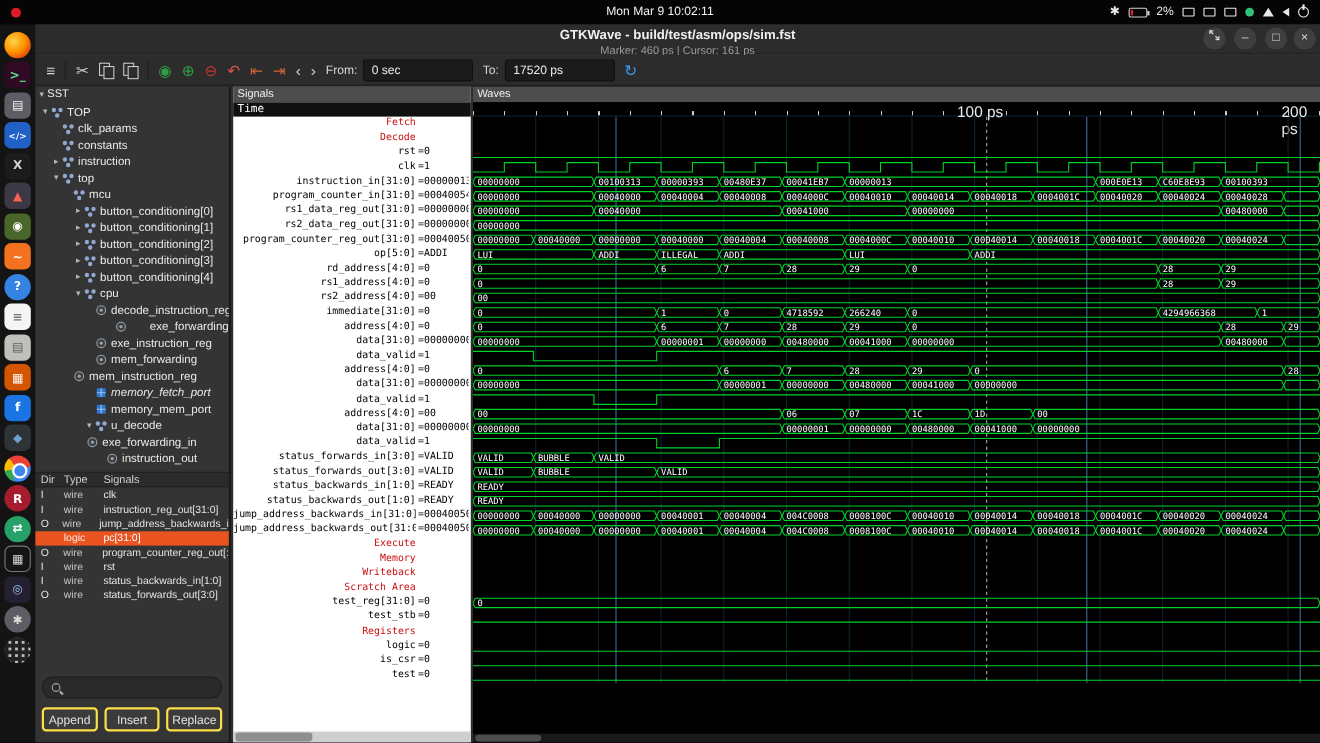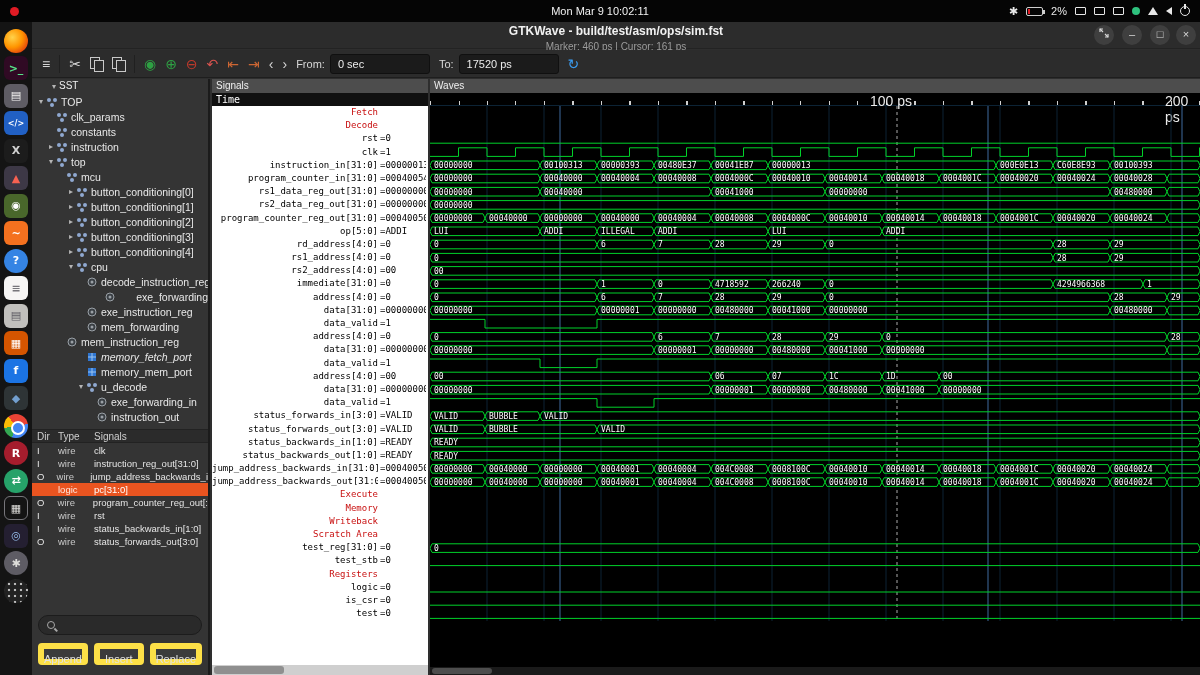--- a/index.html
+++ b/index.html
@@ -48,40 +48,40 @@
   .ic-copy::after{content:"";position:absolute;left:4px;top:3px;width:8px;height:10px;border:1px solid #c9c9c9;background:#2c2c2c}
   .tb-label{font-size:11px;color:#d8d8d8}
   .tb-input{background:#1b1b1b;border:1px solid #101010;border-radius:3px;color:#ececec;height:20px;line-height:18px;padding:0 7px;font-size:11px;min-width:100px;display:inline-block}
   .tb-field{display:flex;align-items:center;gap:5px}
 
   
   .main{position:absolute;top:57px;left:0;right:0;bottom:0}
 
   
   .sst{position:absolute;left:0;top:0;bottom:0;width:178px;background:#343434;border-right:2px solid #1b1b1b}
-  .sst-header{height:14px;font-size:10px;color:#f0f0f0;padding-left:20px;line-height:14px}
+  .sst-header{height:14px;font-size:10px;color:#f0f0f0;padding-left:4px;line-height:14px}
   .sst-header .chev{color:#b5b5b5;font-size:8px;margin-right:3px}
   .tree{position:absolute;top:15px;left:0;right:0;height:332px;overflow:hidden}
   .tree-row{height:15px;display:flex;align-items:center;font-size:10.5px;color:#e8e8e8;white-space:nowrap}
   .tree-row .exp{width:10px;text-align:center;color:#b5b5b5;font-size:8px;flex:none}
   .tree-row svg{flex:none;margin-right:3px}
   .list-header{position:absolute;top:350px;left:0;right:0;height:14px;background:#2b2b2b;border-top:1px solid #222;border-bottom:1px solid #222;display:flex;align-items:center;font-size:10px;color:#cfcfcf}
   .col-dir{width:26px;padding-left:5px}
   .col-type{width:36px}
   .col-name{flex:1}
   .sig-list{position:absolute;top:365px;left:0;right:0}
   .list-row{height:13px;display:flex;align-items:center;font-size:9.5px;color:#e4e4e4;white-space:nowrap;overflow:hidden}
   .list-row.selected{background:#E95420;color:#fff}
   .list-row .col-type{color:#c9c9c9}
   .list-row.selected .col-type{color:#ffe9e0}
   .search{position:absolute;left:6px;right:6px;bottom:40px;height:20px;background:#2a2a2a;border:1px solid #1c1c1c;border-radius:10px}
   .mag{position:absolute;left:8px;top:5px;width:8px;height:8px;border:1.5px solid #a8a8a8;border-radius:50%}
   .mag::after{content:"";position:absolute;left:6px;top:7px;width:4px;height:1.5px;background:#a8a8a8;transform:rotate(45deg)}
   .sst-buttons{position:absolute;left:6px;right:6px;bottom:10px;display:flex;gap:6px}
-  .sst-btn{flex:1;height:22px;background:#3b3b3b;border:6px solid #fde047;border-radius:4px;color:#e2e2e2;font-size:11px;text-align:center;line-height:20px}
+  .sst-btn{flex:1;height:22px;background:#3b3b3b;border:2px solid #fde047;border-radius:4px;color:#e2e2e2;font-size:11px;text-align:center;line-height:20px}
 
   
   .signals{position:absolute;left:180px;top:0;bottom:0;width:216px;background:#fff}
   .panel-header{position:absolute;top:0;left:0;right:0;height:14px;background:#4d4d4d;color:#f0f0f0;font-size:10px;line-height:14px;padding-left:4px}
   .time-bar{position:absolute;top:14px;left:0;right:0;height:13px;background:#101010;color:#fff;font-size:10px;line-height:13px;padding-left:4px;font-family:"DejaVu Sans Mono",monospace}
   .sig-rows{position:absolute;top:27px;left:0;right:0}
   .sig-row{height:13.2px;display:flex;font-family:"DejaVu Sans Mono",monospace;font-size:9px;line-height:13.2px;color:#000}
   .sname{width:166px;text-align:right;white-space:pre;overflow:hidden}
   .sval{width:48px;padding-left:2px;white-space:pre;overflow:hidden}
   .sig-row.section .sname{color:#c81010}
@@ -357,21 +357,21 @@
           </div>
           <div class="tree-row" style="padding-left: 44px;">
             <span class="exp">▾</span>
             <svg width="12" height="12">
               <circle cx="3" cy="4" r="2" fill="#8fa8d0"></circle>
               <circle cx="9" cy="4" r="2" fill="#8fa8d0"></circle>
               <circle cx="6" cy="9" r="2" fill="#8fa8d0"></circle>
             </svg>
             <span>u_decode</span>
           </div>
-          <div class="tree-row" style="padding-left: 54px;">
+          <div class="tree-row" style="padding-left: 36px;">
             <span class="exp"></span>
             <svg width="12" height="12">
               <circle cx="6" cy="6" r="4" fill="#3a3f44" stroke="#9aa0a6" stroke-width="1"></circle>
               <circle cx="6" cy="6" r="1.5" fill="#9aa0a6"></circle>
             </svg>
             <span>exe_forwarding_in</span>
           </div>
           <div class="tree-row" style="padding-left: 54px;">
             <span class="exp"></span>
             <svg width="12" height="12">

